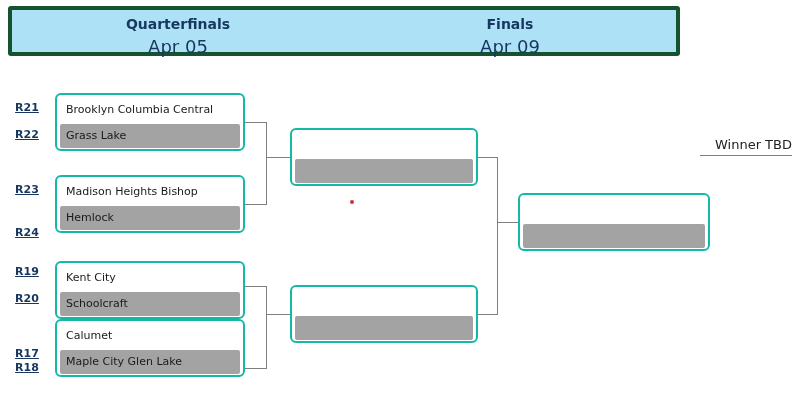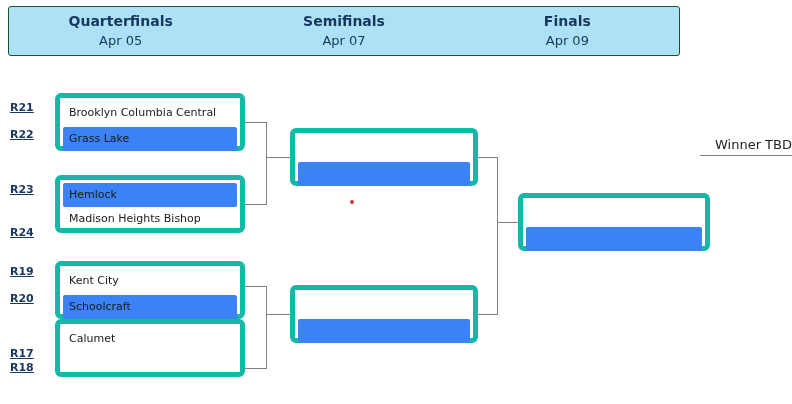--- a/index.html
+++ b/index.html
@@ -13,72 +13,72 @@
     height: 404px;
     background: #ffffff;
     overflow: hidden;
   }
   
   .header {
     position: absolute;
     left: 8px; top: 6px;
     width: 672px; height: 50px;
     background: #ADE1F5;
-    border: 1px solid #14532d;
+    border: 4px solid #14532d;
     border-radius: 3px;
     display: flex;
     align-items: stretch;
   }
   .round-col {
     flex: 1 1 0;
     text-align: center;
     padding-top: 6px;
   }
   .round-title {
     font-size: 14px;
     font-weight: bold;
     color: #17375E;
   }
   .round-date {
-    font-size: 13px;
+    font-size: 18px;
     color: #17375E;
     padding-top: 4px;
   }
   
   .match {
     position: absolute;
     left: 55px;
     width: 190px;
     height: 58px;
     background: #ffffff;
-    border: 5px solid #14b8a6;
+    border: 2px solid #14b8a6;
     border-radius: 6px;
     padding: 3px;
   }
   .match.sf { left: 290px; width: 188px; }
   .match.final-box { left: 518px; width: 192px; }
   .cell {
     height: 24px;
     line-height: 24px;
     font-size: 11px;
     color: #1a1a1a;
     padding-left: 6px;
     overflow: hidden;
     white-space: nowrap;
     border-radius: 2px;
   }
   .cell.top { margin-bottom: 2px; }
-  .cell.gray { background: #3b82f6; }
+  .cell.gray { background: #a3a3a3; }
   
   .seed {
     position: absolute;
     left: 10px;
     width: 34px;
     height: 14px;
-    text-align: left;
+    text-align: center;
     font-size: 11px;
     font-weight: bold;
     color: #17375E;
     text-decoration: underline;
     cursor: pointer;
     line-height: 14px;
   }
   
   .line {
     position: absolute;
@@ -113,52 +113,49 @@
 <body>
 
 <div class="page">
 
   <div class="header">
     <div class="round-col">
       <div class="round-title">Quarterfinals</div>
       <div class="round-date">Apr 05</div>
     </div>
     <div class="round-col">
-      <div class="round-title">Semifinals</div>
-      <div class="round-date">Apr 07</div>
-    </div>
-    <div class="round-col">
       <div class="round-title">Finals</div>
       <div class="round-date">Apr 09</div>
     </div>
   </div>
 
   <a class="seed" style="top:101px">R21</a>
   <a class="seed" style="top:128px">R22</a>
   <a class="seed" style="top:183px">R23</a>
   <a class="seed" style="top:226px">R24</a>
   <a class="seed" style="top:265px">R19</a>
   <a class="seed" style="top:292px">R20</a>
   <a class="seed" style="top:347px">R17</a>
   <a class="seed" style="top:361px">R18</a>
 
   <div class="match" style="top:93px">
     <div class="cell top">Brooklyn Columbia Central</div>
     <div class="cell gray">Grass Lake</div>
   </div>
   <div class="match" style="top:175px">
+    <div class="cell top">Madison Heights Bishop</div>
     <div class="cell gray">Hemlock</div>
-    <div class="cell top">Madison Heights Bishop</div>
   </div>
   <div class="match" style="top:261px">
     <div class="cell top">Kent City</div>
     <div class="cell gray">Schoolcraft</div>
   </div>
   <div class="match" style="top:319px">
     <div class="cell top">Calumet</div>
+    <div class="cell gray">Maple City Glen Lake</div>
   </div>
 
   <div class="match sf" style="top:128px">
     <div class="cell top"></div>
     <div class="cell gray"></div>
   </div>
   <div class="match sf" style="top:285px">
     <div class="cell top"></div>
     <div class="cell gray"></div>
   </div>

